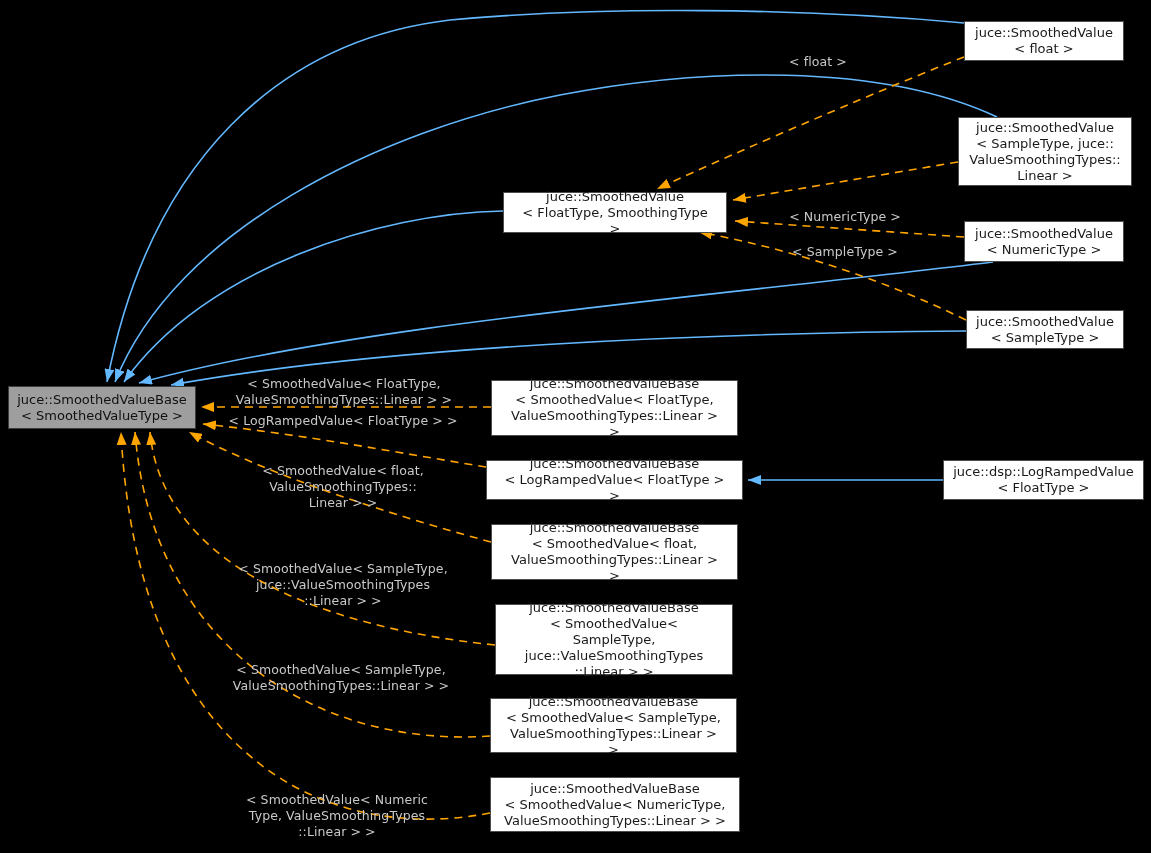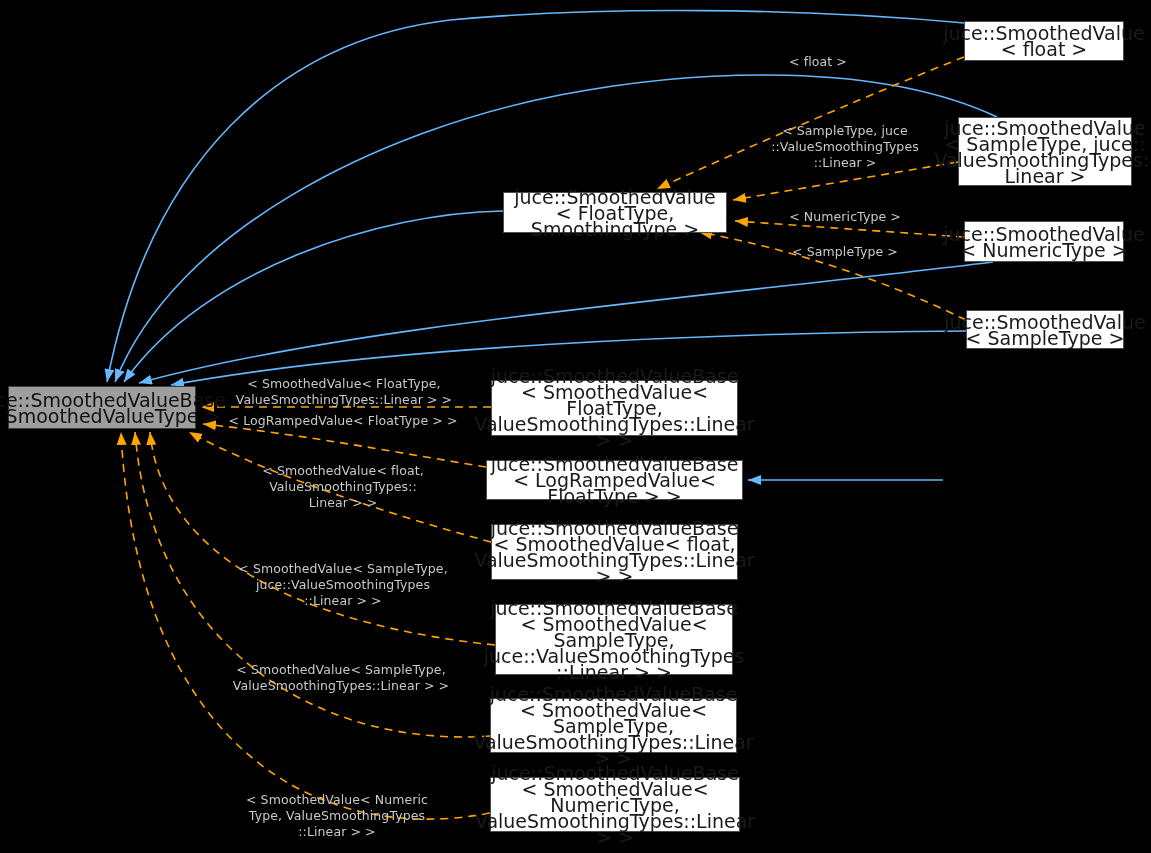--- a/index.html
+++ b/index.html
@@ -10,28 +10,28 @@
     font-family:"DejaVu Sans","Liberation Sans",sans-serif;
     overflow:hidden;
   }
   .diagram svg{position:absolute;left:0;top:0;}
   .node{
     position:absolute;
     box-sizing:border-box;
     background:#ffffff;
     border:1.2px solid #4d4d4d;
     color:#1a1a1a;
-    font-size:19px;
+    font-size:13px;
     line-height:16px;
     white-space:pre-line;
     text-align:center;
     display:flex;
     align-items:center;
     justify-content:center;
-    padding:2px 4px;
+    padding:2px 12px;
     cursor:pointer;
   }
   .node.main{
     background:#9e9e9e;
     border:1.6px solid #3d3d3d;
     color:#111;
   }
   .edge-label{
     position:absolute;
     transform:translate(-50%,-50%);
@@ -102,43 +102,42 @@
   <div class="node" style="left:966px;top:310px;width:158px;height:39px;">juce::SmoothedValue
 &lt; SampleType &gt;</div>
 
   <div class="node" style="left:491px;top:380px;width:247px;height:56px;">juce::SmoothedValueBase
 &lt; SmoothedValue&lt; FloatType,
 ValueSmoothingTypes::Linear &gt; &gt;</div>
 
   <div class="node" style="left:486px;top:460px;width:257px;height:40px;">juce::SmoothedValueBase
 &lt; LogRampedValue&lt; FloatType &gt; &gt;</div>
 
+  <div class="node" style="left:943px;top:460px;width:201px;height:40px;">juce::dsp::LogRampedValue
+&lt; FloatType &gt;</div>
 
   <div class="node" style="left:491px;top:524px;width:247px;height:56px;">juce::SmoothedValueBase
 &lt; SmoothedValue&lt; float,
 ValueSmoothingTypes::Linear &gt; &gt;</div>
 
   <div class="node" style="left:495px;top:604px;width:238px;height:71px;">juce::SmoothedValueBase
 &lt; SmoothedValue&lt; SampleType,
 juce::ValueSmoothingTypes
 ::Linear &gt; &gt;</div>
 
   <div class="node" style="left:490px;top:698px;width:247px;height:55px;">juce::SmoothedValueBase
 &lt; SmoothedValue&lt; SampleType,
 ValueSmoothingTypes::Linear &gt; &gt;</div>
 
   <div class="node" style="left:490px;top:777px;width:250px;height:55px;">juce::SmoothedValueBase
 &lt; SmoothedValue&lt; NumericType,
 ValueSmoothingTypes::Linear &gt; &gt;</div>
 
   <div class="edge-label" style="left:818px;top:62px;">&lt; float &gt;</div>
 
-  <div class="edge-label" style="left:845px;top:147px;">&lt; SampleType, juce
-::ValueSmoothingTypes
-::Linear &gt;</div>
 
   <div class="edge-label" style="left:845px;top:217px;">&lt; NumericType &gt;</div>
 
   <div class="edge-label" style="left:845px;top:252px;">&lt; SampleType &gt;</div>
 
   <div class="edge-label" style="left:344px;top:392px;">&lt; SmoothedValue&lt; FloatType,
 ValueSmoothingTypes::Linear &gt; &gt;</div>
 
   <div class="edge-label" style="left:343px;top:421px;">&lt; LogRampedValue&lt; FloatType &gt; &gt;</div>
 

